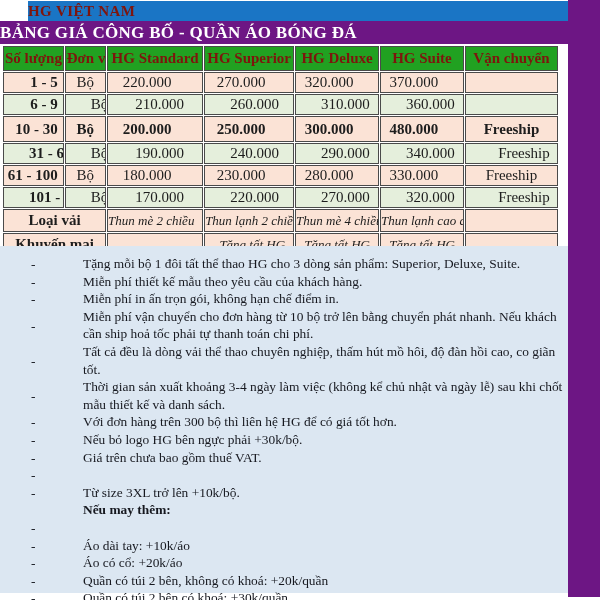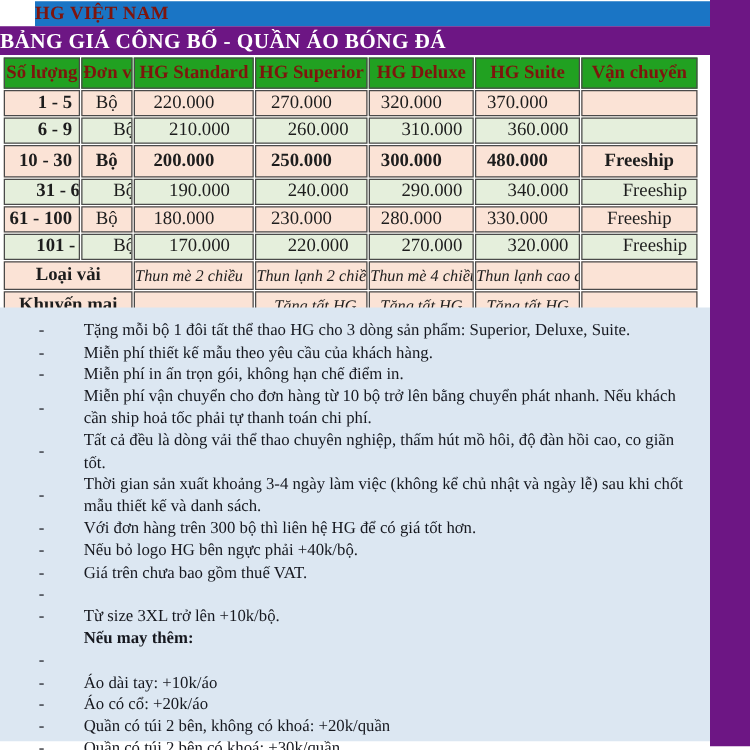--- a/index.html
+++ b/index.html
@@ -39,21 +39,21 @@
   td.ship{text-align:center;}
   td.rowlabel{text-align:center;font-weight:bold;}
   tr.spanrow td{height:21px;}
   td.ital{font-style:italic;text-align:right;padding-right:8px;font-size:13px;}
   .notes{
     position:absolute;top:246px;left:0;width:568px;height:347px;background:var(--c-nbg);
     padding-top:9px;box-sizing:border-box;z-index:1;
   }
   .note{display:flex;align-items:center;color:var(--c-ntext);font-size:13.4px;line-height:17.6px;}
   .note .dash{flex:0 0 36px;padding-left:31px;}
-  .note .txt{width:492px;}
+  .note .txt{width:492px;margin-left:16px;}
   .note.bold .txt{font-weight:bold;}
 </style>
 </head>
 <body>
 
 <div class="page">
 
   <div class="top-strip">
     <div class="banner-blue">
       <span>HG VIỆT NAM</span>
@@ -185,21 +185,21 @@
       <div class="note">
         <span class="dash">-</span>
         <span class="txt">Thời gian sản xuất khoảng 3-4 ngày làm việc (không kể chủ nhật và ngày lễ) sau khi chốt mẫu thiết kế và danh sách.</span>
       </div>
       <div class="note">
         <span class="dash">-</span>
         <span class="txt">Với đơn hàng trên 300 bộ thì liên hệ HG để có giá tốt hơn.</span>
       </div>
       <div class="note">
         <span class="dash">-</span>
-        <span class="txt">Nếu bỏ logo HG bên ngực phải +40k/bộ.</span>
+        <span class="txt">Nếu bỏ logo HG bên ngực phải +30k/bộ.</span>
       </div>
       <div class="note">
         <span class="dash">-</span>
         <span class="txt">Giá trên chưa bao gồm thuế VAT.</span>
       </div>
       <div class="note">
         <span class="dash">-</span>
       </div>
       <div class="note">
         <span class="dash">-</span>

